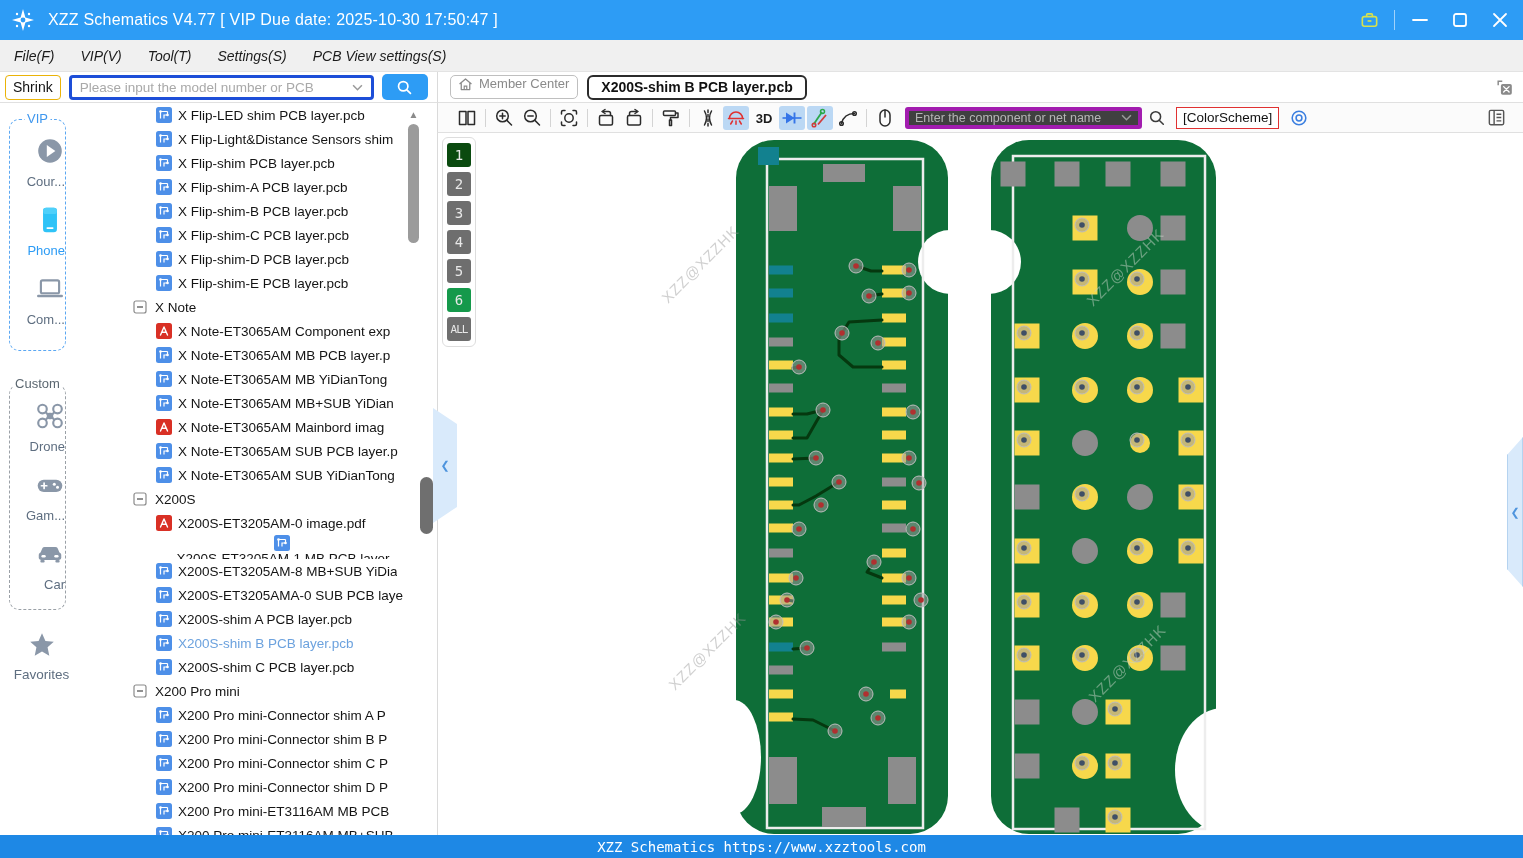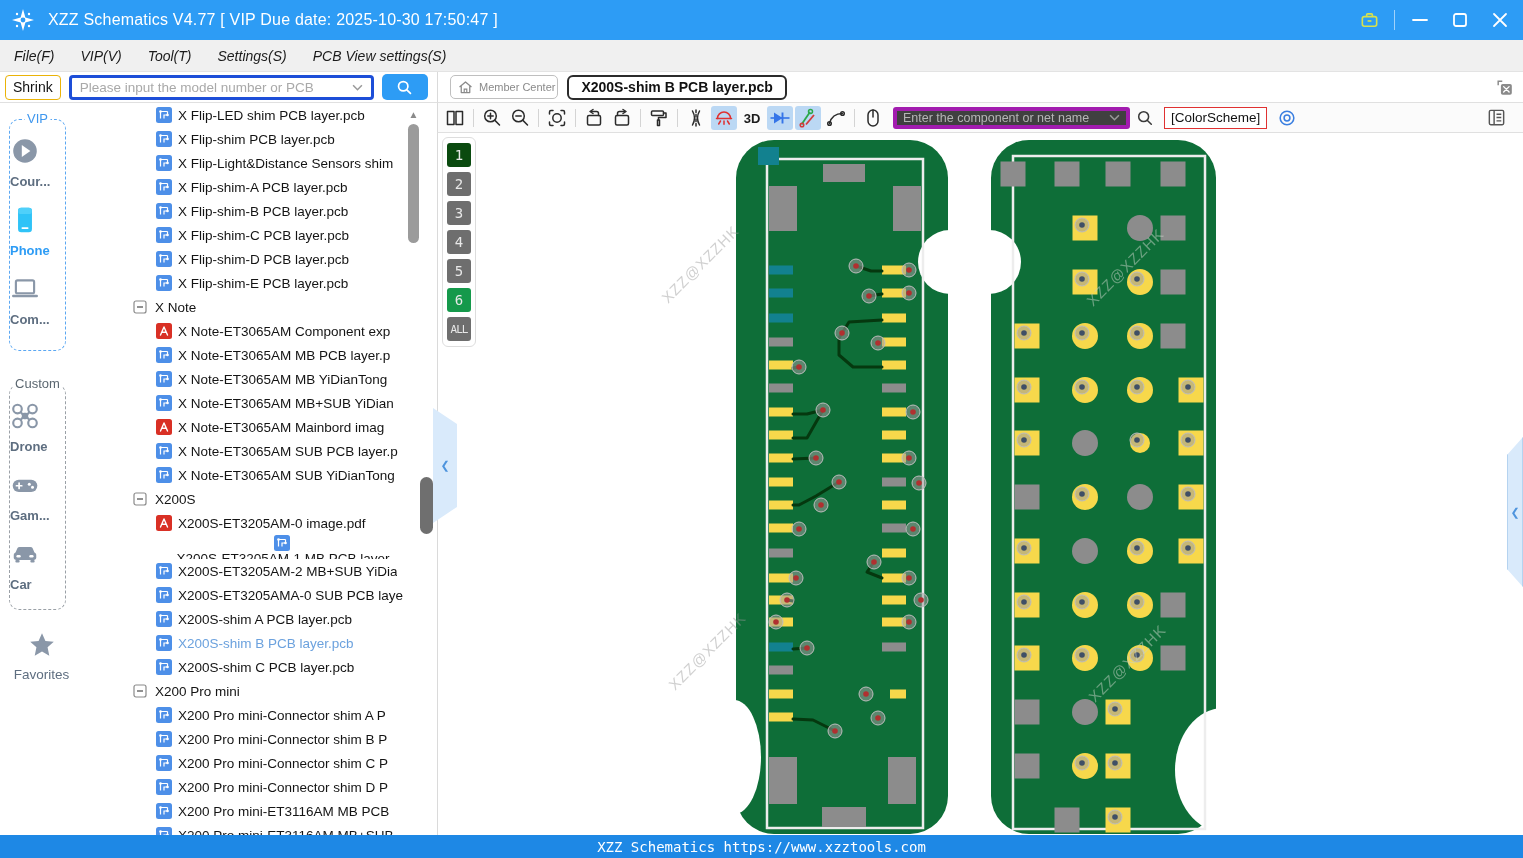--- a/index.html
+++ b/index.html
@@ -27,50 +27,50 @@
   .shrink-btn { margin-left:5px; height:25px; padding:0 7px; border:1px solid #eab308; border-radius:4px;
     background:#fff; font-size:14px; color:#111; display:flex; align-items:center; cursor:pointer; }
   .model-combo { margin-left:8px; width:305px; height:25px; border:3px solid #1d4ed8; border-radius:4px;
     background:#fff; display:flex; align-items:center; padding:0 8px; color:#A9A9A9; font-size:13.5px; }
   .model-combo .ph { flex:1; overflow:hidden; white-space:nowrap; }
   .blue-search-btn { margin-left:8px; width:46px; height:26px; background:#2D9CF5; border-radius:5px;
     display:flex; align-items:center; justify-content:center; cursor:pointer; }
 
   .tabrow { position:absolute; left:437px; top:72px; width:1086px; height:31px; background:#fff;
     border-bottom:1px solid #E0E0E0; border-left:1px solid #DADADA; display:flex; align-items:center; }
-  .member-btn { margin-left:12px; height:24px; padding:0 2px 0 6px; border:1px solid #BFBFBF; border-radius:5px;
-    display:flex; align-items:center; gap:5px; color:#8A8A8A; font-size:11px; cursor:pointer; background:#fff; }
+  .member-btn { margin-left:12px; height:24px; padding:0 8px 0 6px; border:1px solid #BFBFBF; border-radius:5px;
+    display:flex; align-items:flex-start; gap:5px; color:#8A8A8A; font-size:13px; cursor:pointer; background:#fff; }
   .active-tab { margin-left:9px; height:25px; padding:0 12px; border:2px solid #2b2b2b; border-radius:6px;
     display:flex; align-items:center; font-size:14px; font-weight:bold; color:#111; background:#fff; cursor:pointer; }
   .closeview { position:absolute; right:8px; top:6px; cursor:pointer; }
 
   
   .toolbar { position:absolute; left:437px; top:103px; width:1086px; height:30px; background:#FBFBFB;
-    border-bottom:1px solid #E0E0E0; border-left:1px solid #DADADA; display:flex; align-items:center; padding-left:3px; }
+    border-bottom:1px solid #E0E0E0; border-left:1px solid #DADADA; display:flex; align-items:center; padding-left:15px; }
   .tb-icon { width:26px; height:24px; display:flex; align-items:center; justify-content:center; border-radius:3px;
     cursor:pointer; margin:0 1px; }
   .tb-icon.active { background:#BBD8F4; }
   .tb-sep { width:1px; height:18px; background:#D4D4D4; margin:0 4px; }
   .net-combo { margin-left:6px; width:237px; height:22px; border:4px solid #a21caf; border-radius:3px; background:#404040;
     display:flex; align-items:center; padding:0 6px; color:#B5B5B5; font-size:12.5px; }
   .net-combo .ph { flex:1; overflow:hidden; white-space:nowrap; }
   .tb-mag { margin-left:6px; cursor:pointer; display:flex; align-items:center; }
   .colorscheme { margin-left:10px; height:22px; padding:0 6px; border:1px solid #E03131; display:flex;
     align-items:center; font-size:13.5px; color:#111; cursor:pointer; background:#fff; }
   .eye { margin-left:10px; cursor:pointer; display:flex; align-items:center; }
   .panelbtn { position:absolute; right:16px; top:4px; cursor:pointer; }
 
   
   .sidebar { position:absolute; left:0; top:103px; width:75px; height:732px; background:#fff; }
   .side-group { position:absolute; left:9px; width:57px; border:1.5px dashed #5AA7F2; border-radius:10px; }
   .side-group.custom { border-color:#9AA0A6; }
   .side-group .grp-label { position:absolute; top:-9px; left:50%; transform:translateX(-50%); background:#fff;
     padding:0 3px; font-size:13px; color:#3F97EE; }
   .side-group.custom .grp-label { color:#5B6770; }
-  .side-item { display:flex; flex-direction:column; align-items:flex-start; margin-top:16px; cursor:pointer;font-weight:bold; }
+  .side-item { display:flex; flex-direction:column; align-items:flex-end; margin-top:16px; cursor:pointer; }
   .side-item .lbl { font-size:13px; color:#5E6E80; margin-top:4px; max-width:54px; overflow:hidden;
     white-space:nowrap; text-overflow:ellipsis; }
   .side-item .lbl.active { color:#2D9CF5; }
   .favorites { position:absolute; left:4px; top:527px; width:75px; display:flex; flex-direction:column; align-items:center; cursor:pointer; }
   .favorites .lbl { font-size:13.5px; color:#5E6E80; margin-top:3px; }
 
   
   .tree { position:absolute; left:75px; top:103px; width:332px; height:732px; background:#fff; overflow:hidden; }
   .tree-row { height:24px; display:flex; align-items:center; font-size:13.5px; color:#141414; cursor:pointer; white-space:nowrap; }
   .tree-row .ticon { flex:0 0 auto; display:flex; align-items:center; }
@@ -410,34 +410,34 @@
         <span class="ticon">
           <svg viewBox="0 0 16 16" width="16" height="16">
             <rect width="16" height="16" rx="2.5" fill="#4D8FE8"></rect>
             <g stroke="#fff" stroke-width="1.2" fill="none">
               <path d="M4.5 4.5 H11.5 M4.5 4.5 V11.5 M11.5 4.5 V8 H8 V11.5"></path>
             </g>
             <circle cx="4.5" cy="4.5" r="1.3" fill="#fff"></circle>
             <circle cx="11.5" cy="8" r="1.3" fill="#fff"></circle>
           </svg>
         </span>
+        <span class="tlabel">X Flip-Light&amp;Distance Sensors shim</span>
+      </div>
+      <div class="tree-row" style="padding-left: 81px;">
+        <span class="ticon">
+          <svg viewBox="0 0 16 16" width="16" height="16">
+            <rect width="16" height="16" rx="2.5" fill="#4D8FE8"></rect>
+            <g stroke="#fff" stroke-width="1.2" fill="none">
+              <path d="M4.5 4.5 H11.5 M4.5 4.5 V11.5 M11.5 4.5 V8 H8 V11.5"></path>
+            </g>
+            <circle cx="4.5" cy="4.5" r="1.3" fill="#fff"></circle>
+            <circle cx="11.5" cy="8" r="1.3" fill="#fff"></circle>
+          </svg>
+        </span>
         <span class="tlabel">X Flip-shim PCB layer.pcb</span>
-      </div>
-      <div class="tree-row" style="padding-left: 81px;">
-        <span class="ticon">
-          <svg viewBox="0 0 16 16" width="16" height="16">
-            <rect width="16" height="16" rx="2.5" fill="#4D8FE8"></rect>
-            <g stroke="#fff" stroke-width="1.2" fill="none">
-              <path d="M4.5 4.5 H11.5 M4.5 4.5 V11.5 M11.5 4.5 V8 H8 V11.5"></path>
-            </g>
-            <circle cx="4.5" cy="4.5" r="1.3" fill="#fff"></circle>
-            <circle cx="11.5" cy="8" r="1.3" fill="#fff"></circle>
-          </svg>
-        </span>
-        <span class="tlabel">X Flip-Light&amp;Distance Sensors shim</span>
       </div>
       <div class="tree-row" style="padding-left: 81px;">
         <span class="ticon">
           <svg viewBox="0 0 16 16" width="16" height="16">
             <rect width="16" height="16" rx="2.5" fill="#4D8FE8"></rect>
             <g stroke="#fff" stroke-width="1.2" fill="none">
               <path d="M4.5 4.5 H11.5 M4.5 4.5 V11.5 M11.5 4.5 V8 H8 V11.5"></path>
             </g>
             <circle cx="4.5" cy="4.5" r="1.3" fill="#fff"></circle>
             <circle cx="11.5" cy="8" r="1.3" fill="#fff"></circle>
@@ -624,21 +624,21 @@
         <span class="ticon">
           <svg viewBox="0 0 16 16" width="16" height="16">
             <rect width="16" height="16" rx="2.5" fill="#4D8FE8"></rect>
             <g stroke="#fff" stroke-width="1.2" fill="none">
               <path d="M4.5 4.5 H11.5 M4.5 4.5 V11.5 M11.5 4.5 V8 H8 V11.5"></path>
             </g>
             <circle cx="4.5" cy="4.5" r="1.3" fill="#fff"></circle>
             <circle cx="11.5" cy="8" r="1.3" fill="#fff"></circle>
           </svg>
         </span>
-        <span class="tlabel">X200S-ET3205AM-2 MB+SUB YiDia</span>
+        <span class="tlabel">X200S-ET3205AM-8 MB+SUB YiDia</span>
       </div>
       <div class="tree-row" style="padding-left: 81px;">
         <span class="ticon">
           <svg viewBox="0 0 16 16" width="16" height="16">
             <rect width="16" height="16" rx="2.5" fill="#4D8FE8"></rect>
             <g stroke="#fff" stroke-width="1.2" fill="none">
               <path d="M4.5 4.5 H11.5 M4.5 4.5 V11.5 M11.5 4.5 V8 H8 V11.5"></path>
             </g>
             <circle cx="4.5" cy="4.5" r="1.3" fill="#fff"></circle>
             <circle cx="11.5" cy="8" r="1.3" fill="#fff"></circle>

